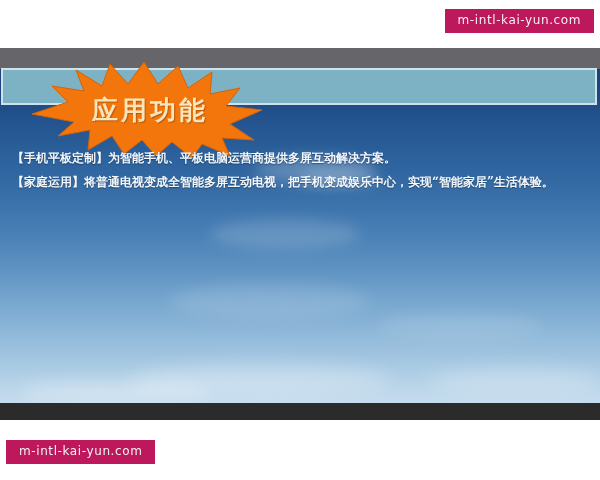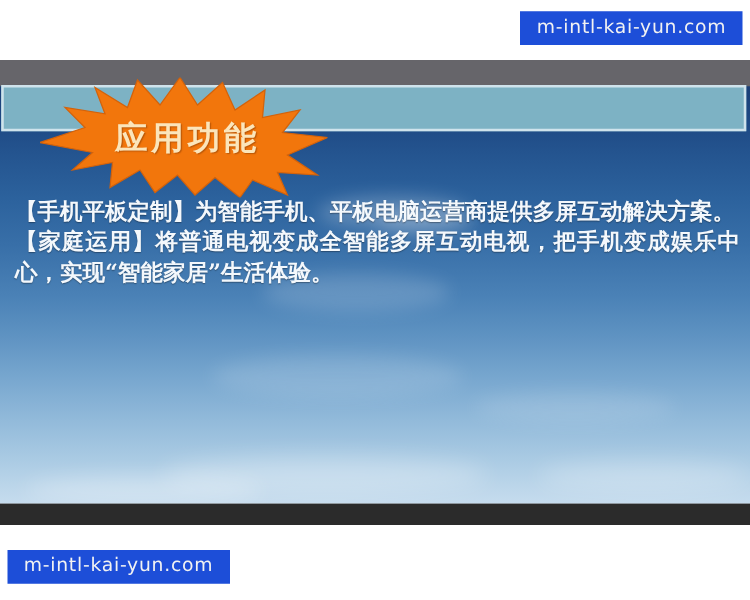--- a/index.html
+++ b/index.html
@@ -17,24 +17,24 @@
 
   
   .top-strip {
     position: absolute;
     left: 0; top: 0;
     width: 600px; height: 48px;
     background: #ffffff;
   }
   .watermark {
     position: absolute;
-    background: #1d4ed8;
+    background: #be185d;
     color: #f2f2f2;
     font-family: "DejaVu Sans", sans-serif;
-    font-size: 15px;
+    font-size: 12px;
     letter-spacing: 0.6px;
     padding: 5px 13px 6px 13px;
     white-space: nowrap;
     line-height: 1.05;
   }
   .watermark-top {
     right: 6px;
     top: 9px;
   }
   .watermark-bottom {
@@ -137,26 +137,26 @@
     text-shadow: 1px 1px 1px rgba(120,50,0,.45);
     padding-left: 6px;
     box-sizing: border-box;
     white-space: nowrap;
   }
 
   
   .body-copy {
     position: absolute;
     left: 12px;
-    top: 110px;
+    top: 98px;
     width: 580px;
     color: #f4f8fc;
     font-family: "DejaVu Serif", "Liberation Serif", serif;
     font-weight: bold;
-    font-size: 18px;
+    font-size: 12px;
     line-height: 24.3px;
     text-shadow: 0 1px 1px rgba(0,0,0,.35);
     text-align: justify;
     text-justify: inter-character;
   }
   .body-copy p {
     margin: 0;
     text-indent: 0;
   }
 

